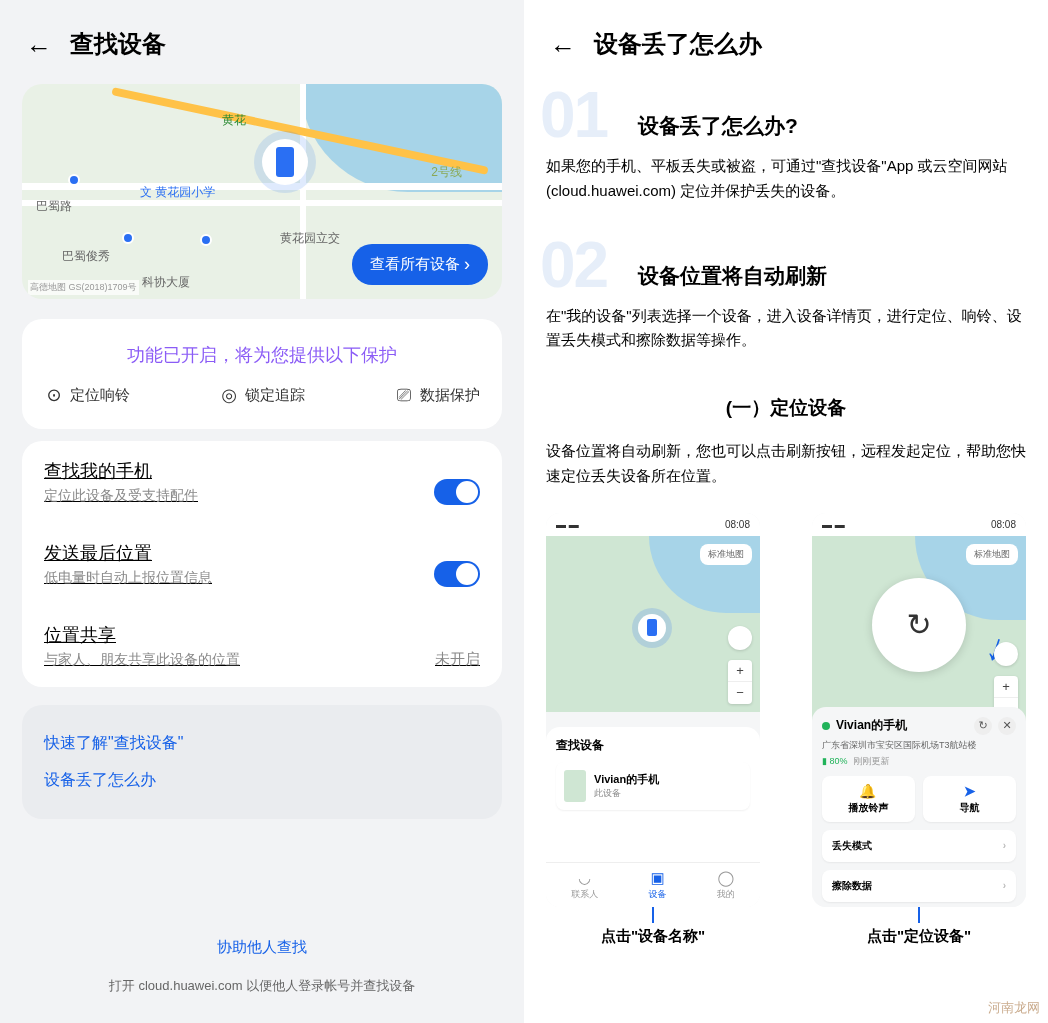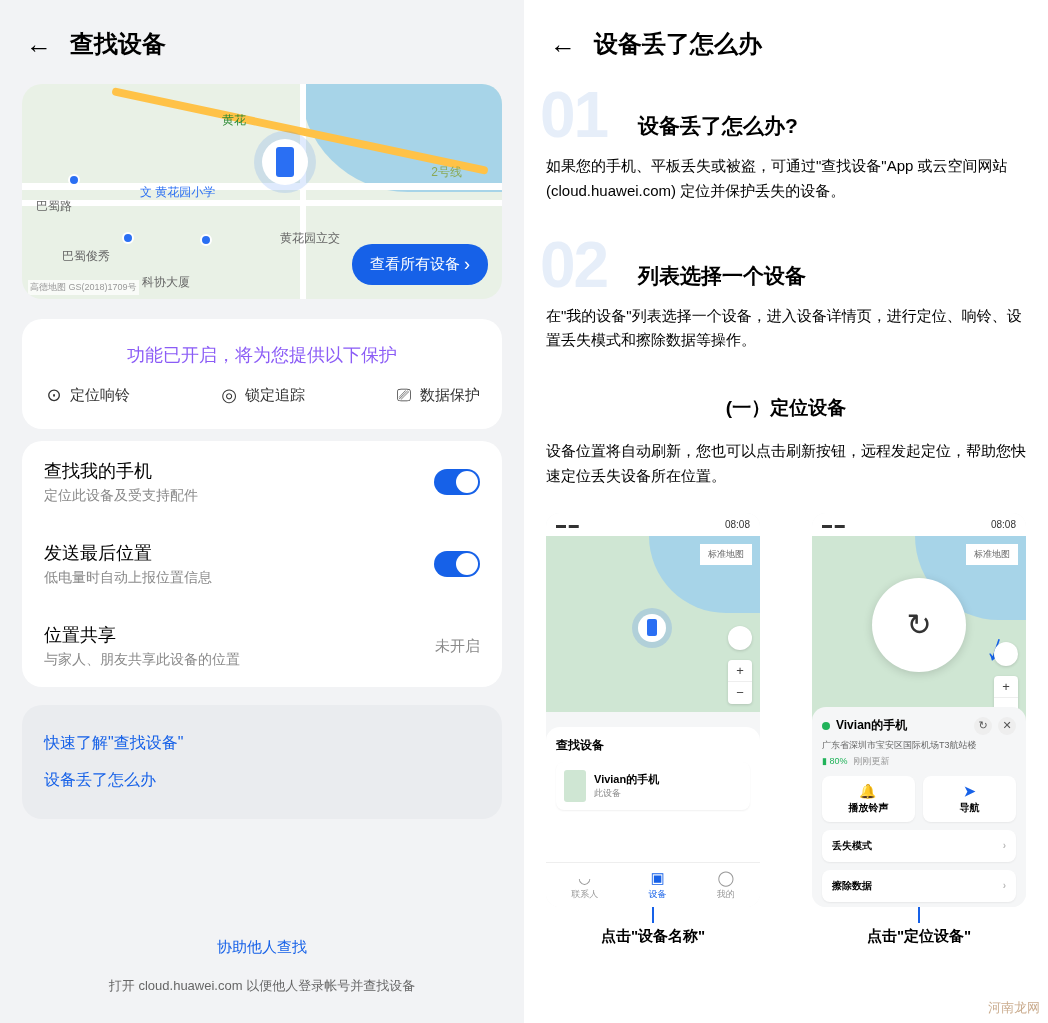--- a/index.html
+++ b/index.html
@@ -32,21 +32,21 @@
   .map-btn::after { content: "›"; font-size: 18px; }
   .map-copyright { position: absolute; bottom: 4px; left: 6px; font-size: 9px; color: #999; background: rgba(255,255,255,.7); padding: 1px 2px; }
 
   .feature-card { background: #fff; border-radius: 20px; margin-top: 20px; padding: 24px 22px; }
   .feature-head { font-size: 18px; text-align: center; color: #8b5cf6; margin-bottom: 18px; }
   .feature-row { display: flex; justify-content: space-between; }
   .feature-item { display: flex; align-items: center; gap: 6px; font-size: 15px; color: #333; }
   .feature-icon { width: 20px; height: 20px; display: flex; align-items: center; justify-content: center; color: #333; font-size: 18px; }
 
   .settings-card { background: #fff; border-radius: 20px; margin-top: 12px; }
-  .setting-row { padding: 18px 22px; display: flex; align-items: center; justify-content: space-between; }
+  .setting-row { padding: 18px 22px; display: flex; align-items: flex-end; justify-content: space-between; text-decoration: underline; }
   .setting-text .st-title { font-size: 18px; color: #000; margin-bottom: 4px; }
   .setting-text .st-sub { font-size: 14px; color: #8a8a8a; }
   .toggle { width: 46px; height: 26px; background: #1661e8; border-radius: 13px; position: relative; cursor: pointer; }
   .toggle::after { content: ""; position: absolute; top: 2px; right: 2px; width: 22px; height: 22px; background: #fff; border-radius: 50%; }
   .status-text { font-size: 15px; color: #8a8a8a; }
 
   .links-card { background: #eaecef; border-radius: 20px; margin-top: 18px; padding: 20px 22px; }
   .link { color: #1661e8; font-size: 16px; padding: 8px 0; cursor: pointer; }
 
   .footer { position: absolute; bottom: 28px; left: 0; right: 0; text-align: center; }
@@ -61,21 +61,21 @@
   .step-title { font-size: 21px; font-weight: 700; color: #000; position: relative; padding-left: 92px; padding-top: 10px; }
   .step-body { font-size: 15px; color: #000; line-height: 1.65; margin-top: 14px; }
   .sub-title { font-size: 19px; font-weight: 700; text-align: center; margin-top: 42px; margin-bottom: 18px; }
   .sub-body { font-size: 15px; color: #000; line-height: 1.65; }
 
   .phone-row { display: flex; justify-content: space-between; gap: 22px; margin-top: 24px; }
   .phone { width: 214px; background: #f5f6f7; border-radius: 14px; overflow: hidden; position: relative; height: 394px; }
   .phone-status { display: flex; justify-content: space-between; align-items: center; padding: 6px 10px; font-size: 10px; color: #333; background: #fff; }
   .phone-map { height: 176px; background: #cfe6d3; position: relative; overflow: hidden; }
   .phone-water { position: absolute; top: 0; right: 0; width: 52%; height: 44%; background: #a7d4e8; border-bottom-left-radius: 90px; }
-  .tag { position: absolute; top: 8px; right: 8px; background: #fff; font-size: 9px; padding: 4px 8px; border-radius: 0; color: #666; }
+  .tag { position: absolute; top: 8px; right: 8px; background: #fff; font-size: 9px; padding: 4px 8px; border-radius: 8px; color: #666; }
   .zoom { position: absolute; right: 8px; bottom: 8px; background: #fff; width: 24px; border-radius: 4px; font-size: 13px; color: #444; text-align: center; box-shadow: 0 1px 3px rgba(0,0,0,.15); }
   .zoom div { height: 22px; line-height: 22px; }
   .zoom div:first-child { border-bottom: 1px solid #eee; }
   .loc-btn { position: absolute; right: 8px; bottom: 62px; width: 24px; height: 24px; background: #fff; border-radius: 50%; box-shadow: 0 1px 3px rgba(0,0,0,.15); }
   .phone-pin { position: absolute; top: 78px; left: 92px; width: 28px; height: 28px; background: #fff; border-radius: 50%; display: flex; align-items: center; justify-content: center; box-shadow: 0 0 0 6px rgba(42,111,243,.18); }
   .phone-pin::after { content: ""; width: 10px; height: 17px; background: #2a6ff3; border-radius: 2px; }
   .refresh-circle { position: absolute; top: 42px; left: 60px; width: 94px; height: 94px; background: #fff; border-radius: 50%; box-shadow: 0 2px 10px rgba(0,0,0,.15); display: flex; align-items: center; justify-content: center; font-size: 30px; color: #333; }
   .blue-arrow { position: absolute; top: 90px; right: 20px; font-size: 38px; color: #1661e8; transform: rotate(18deg); }
   .dash-box { position: absolute; border: 2px dashed #1661e8; }
   .dash-box.a { left: 6px; top: 215px; width: 202px; height: 54px; border-radius: 6px; }
@@ -205,21 +205,21 @@
   </div>
 
   <div class="step">
     <div class="step-num">01</div>
     <div class="step-title">设备丢了怎么办?</div>
     <div class="step-body">如果您的手机、平板丢失或被盗，可通过"查找设备"App 或云空间网站 (cloud.huawei.com) 定位并保护丢失的设备。</div>
   </div>
 
   <div class="step" style="margin-top:48px">
     <div class="step-num">02</div>
-    <div class="step-title">列表选择一个设备</div>
+    <div class="step-title">设备位置将自动刷新</div>
     <div class="step-body">在"我的设备"列表选择一个设备，进入设备详情页，进行定位、响铃、设置丢失模式和擦除数据等操作。</div>
   </div>
 
   <div class="sub-title">(一）定位设备</div>
   <div class="sub-body">设备位置将自动刷新，您也可以点击刷新按钮，远程发起定位，帮助您快速定位丢失设备所在位置。</div>
 
   <div class="phone-row">
 
     <div>
       <div class="phone">

